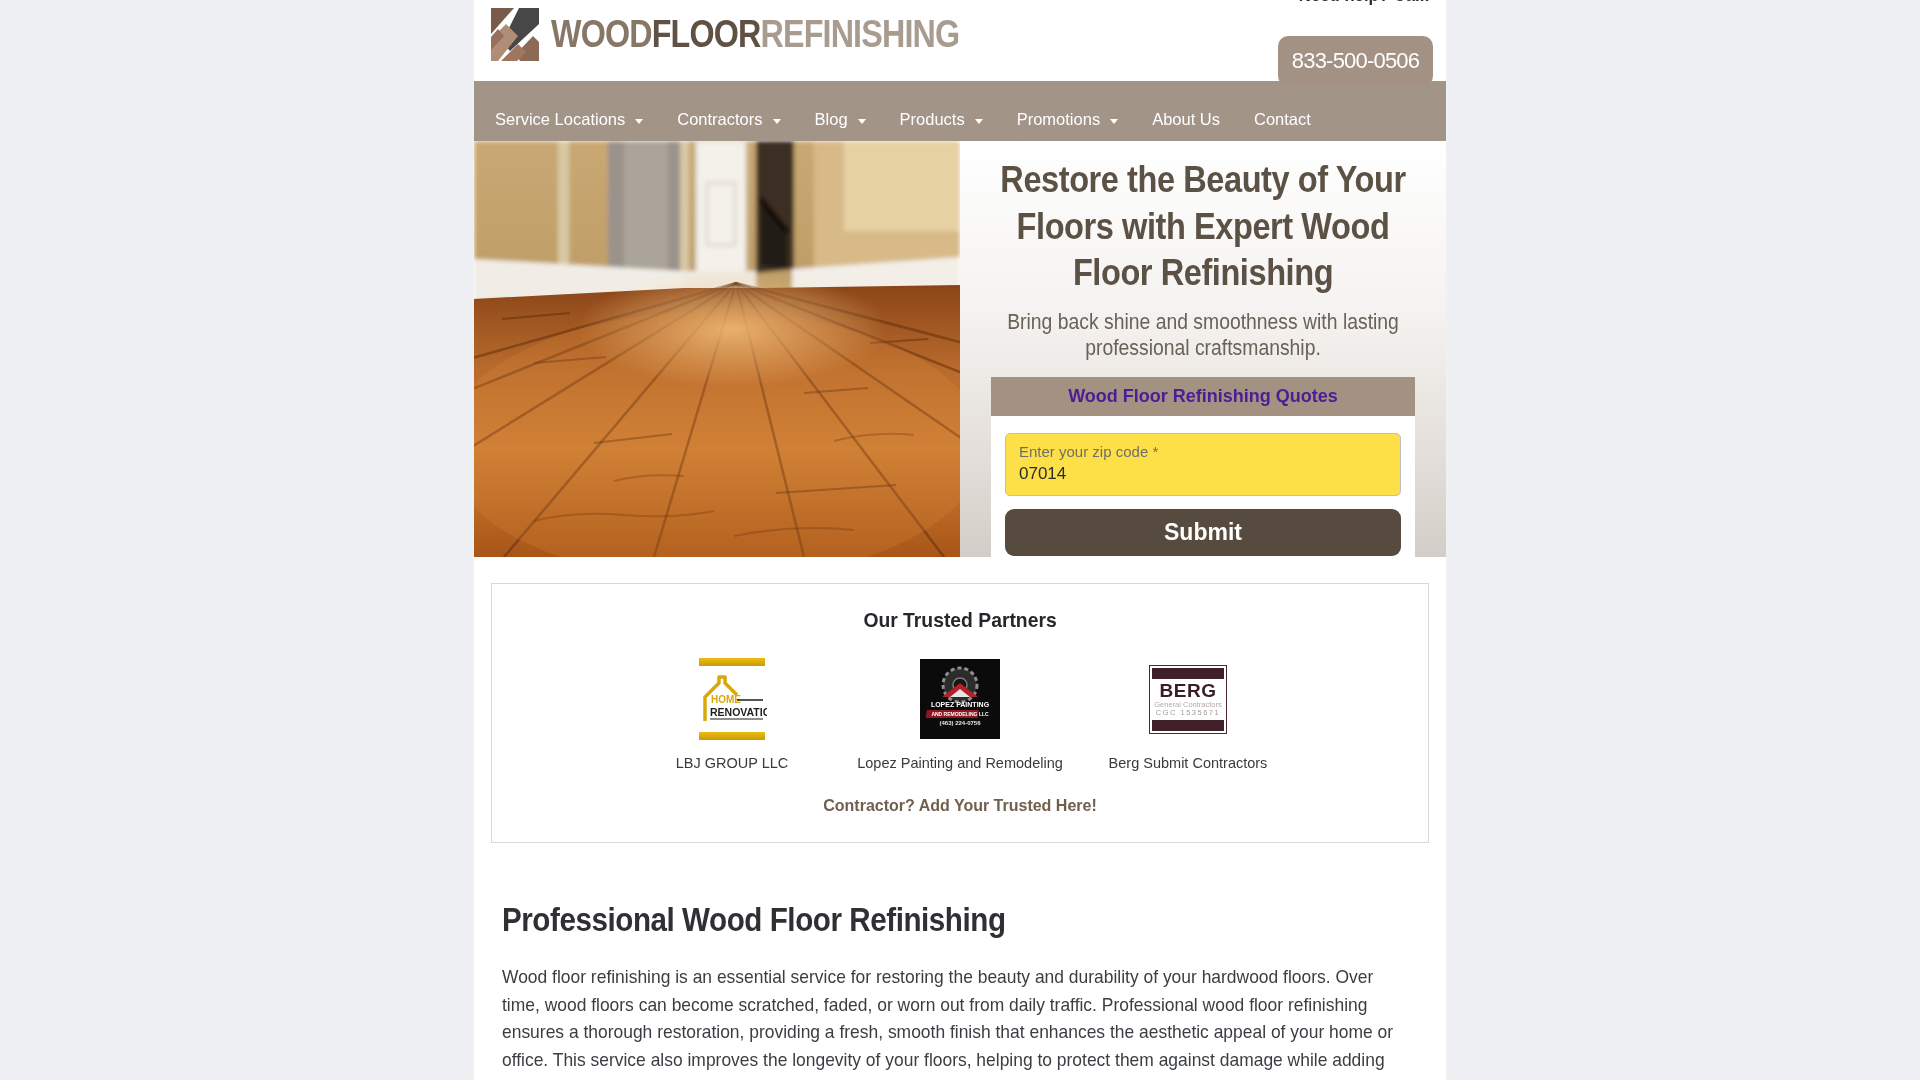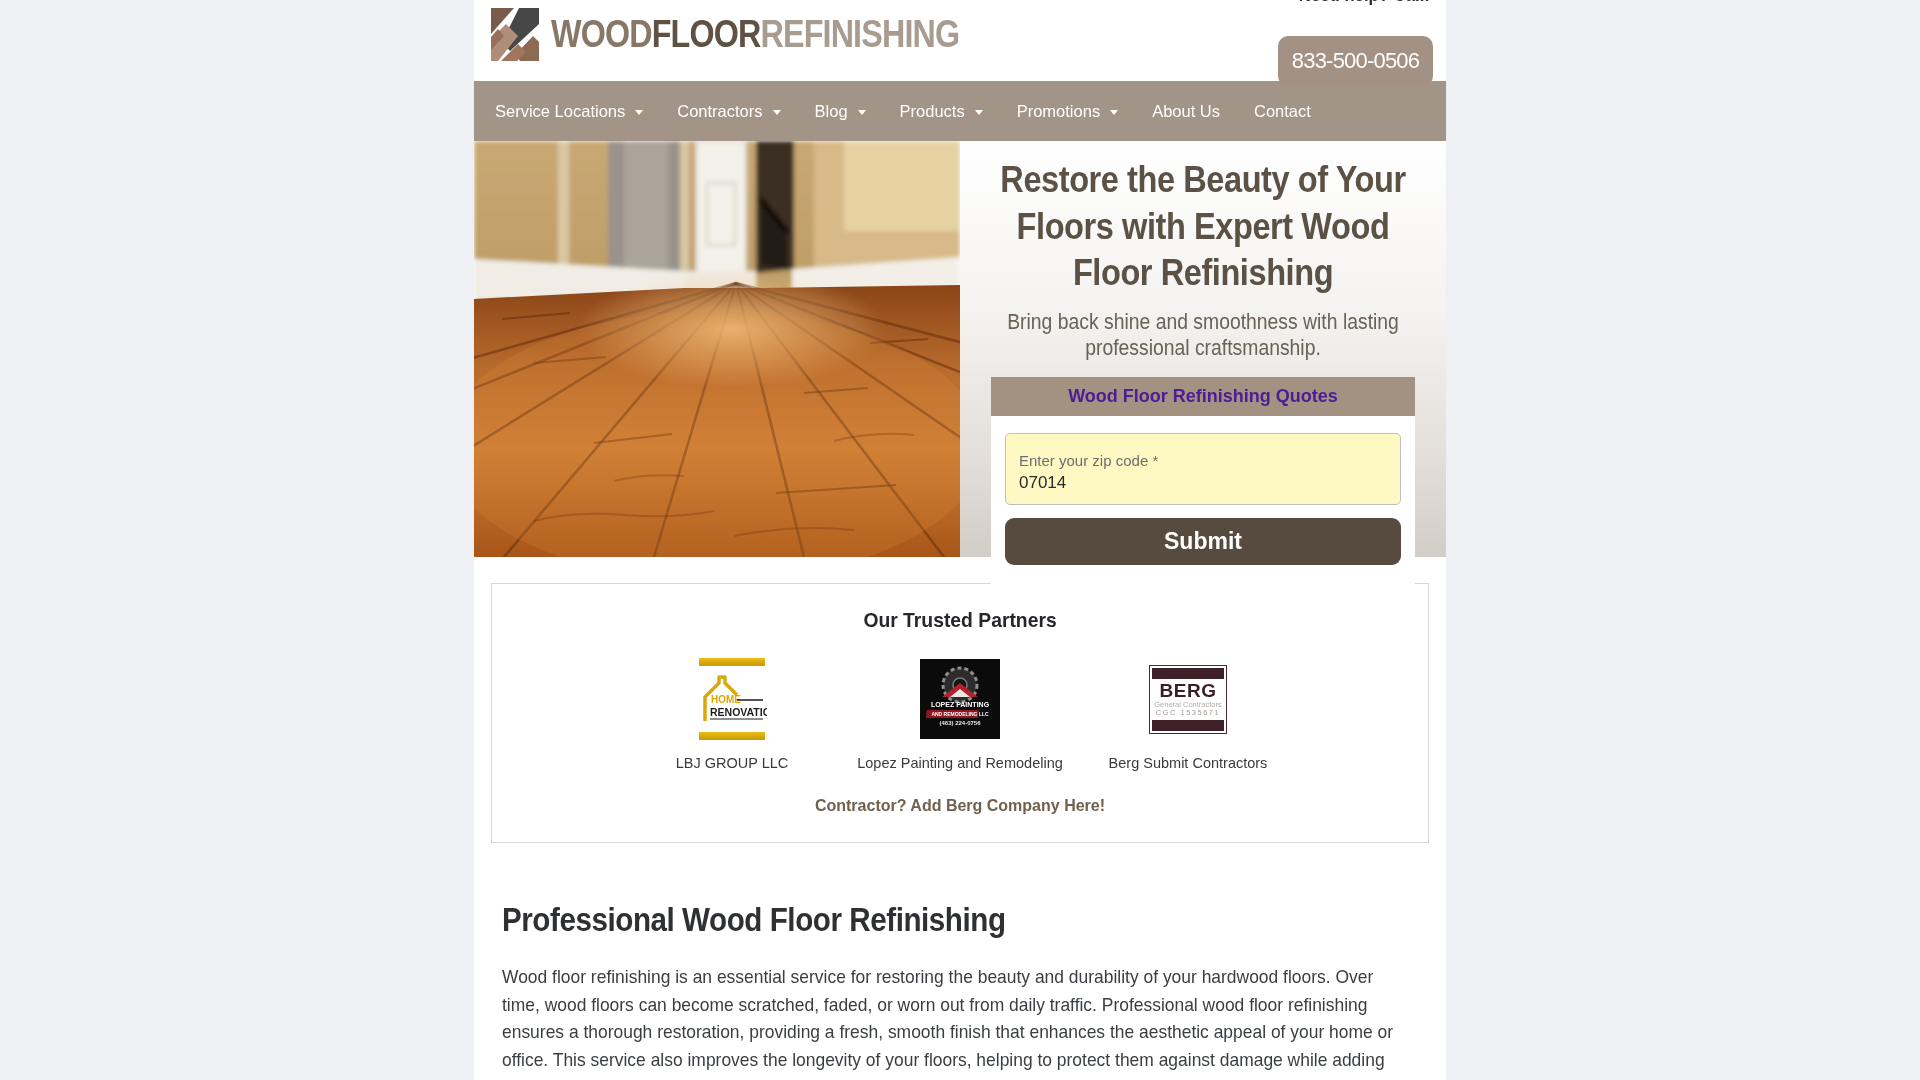--- a/index.html
+++ b/index.html
@@ -15,44 +15,44 @@
                 display:inline-block; transform:scaleX(0.85); transform-origin:left center; }
   .lw1 { color:#877767; } .lw2 { color:#5f5143; } .lw3 { color:#a89c90; }
   .topbar-right { display:flex; align-items:center; gap:30px;flex-direction:column; }
   .help-text { font-size:19px; font-weight:bold; color:#2e2e2e; white-space:nowrap;
                display:inline-block; transform:scaleX(0.88); transform-origin:right center; }
   .phone-btn { background:#a39184; color:#fff; border:none; border-radius:10px;
                width:155px; padding:12px 0; font-size:22px; font-weight:normal;
                letter-spacing:-0.8px; font-family:inherit; cursor:pointer; text-align:center; }
 
   
-  .main-nav { height:60px; background:#a39488; display:flex; align-items:center;
-              gap:34px; padding:0 21px; }
+  .main-nav { height:60px; background:#a39488; display:flex; align-items:flex-end;
+              gap:34px; padding:12px 21px; }
   .nav-item { display:flex; align-items:center; gap:10px; color:#fff; font-size:16.5px;
               cursor:pointer; white-space:nowrap; }
   .caret { width:0; height:0; border-left:4.5px solid transparent; margin-top:3px;
            border-right:4.5px solid transparent; border-top:5.5px solid #ffffff; }
 
   
   .hero { display:flex; height:416px; }
   .hero-media { width:486px; height:416px; overflow:hidden; }
   .hero-right { width:486px; text-align:center;
      background:linear-gradient(180deg,#ffffff 0%,#f5f3f1 40%,#e2ddd8 78%,#d3cdc7 100%); }
   .hero-h1 { width:484px; margin:16px auto 0; font-size:37px; line-height:1.26;
              font-weight:bold; color:#5b5145; letter-spacing:-0.5px;
              transform:scaleX(0.88); transform-origin:center top; }
   .hero-sub { width:480px; margin:12px auto 0; font-size:22px; line-height:1.18;
               color:#6a6157; transform:scaleX(0.88); transform-origin:center top; }
   .quote-card { width:424px; margin:16px auto 0; text-align:left;
                 box-shadow:0 0 0 0 transparent; }
   .quote-head { background:#a39181; color:#4c1d95; font-weight:bold; font-size:18px;
                 text-align:center; padding:9px 0 9px; }
   .quote-body { background:#fff; padding:17px 14px 22px; }
-  .zip-box { border:1px solid #bfbfbf; border-radius:5px; background:#fef9c3;
-             padding:18px 13px 11px; cursor:text; }
+  .zip-box { border:1px solid #bfbfbf; border-radius:5px; background:#fde047;
+             padding:9px 13px 11px; cursor:text; }
   .zip-label { font-size:15px; color:#6e6e6e; }
   .zip-value { font-size:17px; color:#2b2b2b; margin-top:4px; }
   .submit-btn { display:block; width:100%; margin-top:13px; background:#564b3e;
                 border:none; border-radius:9px; color:#fff; font-weight:bold;
                 font-size:23px; padding:10px 0; font-family:inherit; cursor:pointer; }
 
   
   .partners-card { width:938px; margin:26px auto 0; border:1px solid #d8d8d8;
                    background:#fff; text-align:center; padding:24px 0 27px; }
   .partners-title { font-size:21px; font-weight:800; color:#26272c; display:inline-block;
@@ -274,21 +274,21 @@
               <div class="berg-sub">General Contractors</div>
               <div class="berg-lic">CGC 1535671</div>
             </div>
             <div class="berg-bar"></div>
           </div>
         </div>
         <div class="partner-name">Berg Submit Contractors</div>
       </div>
 
     </div>
-    <div><span class="partners-cta">Contractor? Add Berg Company Here!</span></div>
+    <div><span class="partners-cta">Contractor? Add Your Trusted Here!</span></div>
   </section>
 
   <section class="article">
     <h2 class="article-h2">Professional Wood Floor Refinishing</h2>
     <p class="article-p">Wood floor refinishing is an essential service for restoring the beauty and durability of your hardwood floors. Over time, wood floors can become scratched, faded, or worn out from daily traffic. Professional wood floor refinishing ensures a thorough restoration, providing a fresh, smooth finish that enhances the aesthetic appeal of your home or office. This service also improves the longevity of your floors, helping to protect them against damage while adding value to your property. A professional touch ensures that the job is done smoothly with attention to detail.</p>
   </section>
 
 </div>
 
 </body></html>

